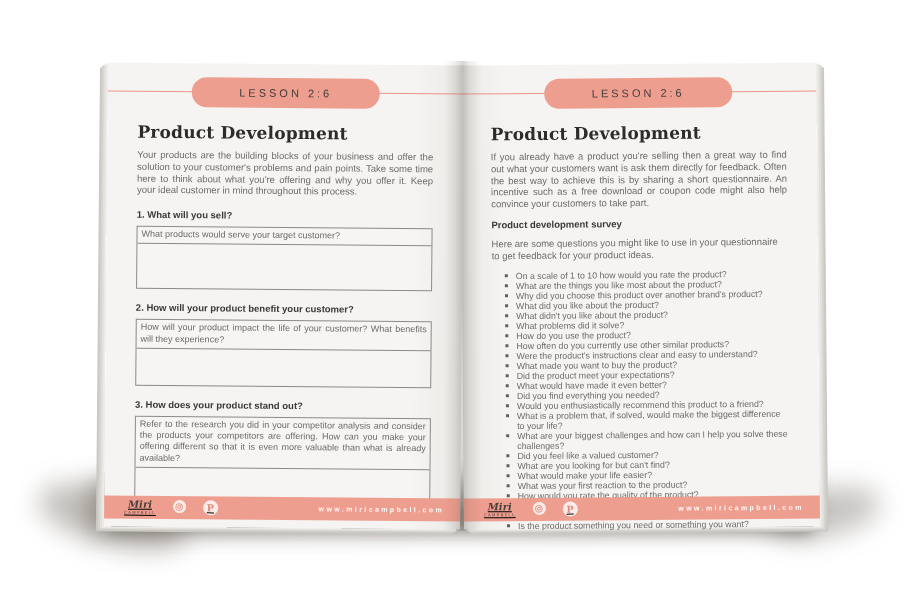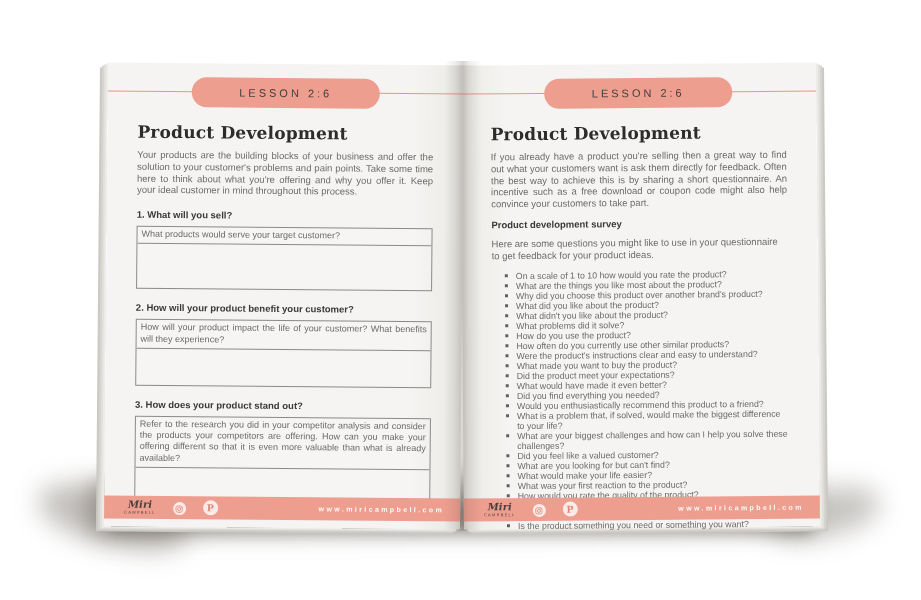--- a/index.html
+++ b/index.html
@@ -62,21 +62,21 @@
   .survey-heading { margin-top:9px; font-size:9.5px; font-weight:700; color:#3a3938; }
   .survey-intro { margin-top:8px; font-size:9.5px; line-height:1.24; color:#6c6b69; }
   .survey-list { margin:7px 0 0; padding:0 0 0 24px; list-style:none; }
   .survey-list li { position:relative; font-size:8.8px; line-height:10px; color:#6c6b69; }
   .survey-list li::before { content:""; position:absolute; left:-11px; top:3.5px; width:3px; height:3px; background:#61605e; }
 
   .page-footer {
     position:absolute; left:0; right:0; bottom:8px; height:23px; background:#ee9e8f;
     display:flex; align-items:center; justify-content:space-between; padding:0 16px 0 20px;
   }
-  .brand-row { display:flex; align-items:flex-end; gap:17px; }
+  .brand-row { display:flex; align-items:flex-start; gap:17px;text-decoration:underline; }
   .logo { display:flex; flex-direction:column; align-items:center; line-height:1; color:#4b403b; }
   .logo-script { font-family:"DejaVu Serif", serif; font-style:italic; font-weight:700; font-size:10px; }
   .logo-sub { font-size:4px; letter-spacing:1.3px; margin-top:1px; }
   .soc { width:13px; height:13px; border-radius:50%; background:rgba(255,255,255,.8); color:#e0897a; display:flex; align-items:center; justify-content:center; }
   .soc.pin { width:15px; height:15px; font-family:"DejaVu Serif", serif; font-weight:700; font-size:9.5px; }
   .site { font-size:7px; font-weight:700; letter-spacing:2.4px; color:rgba(255,255,255,.95); }
 </style>
 </head>
 <body>
 

